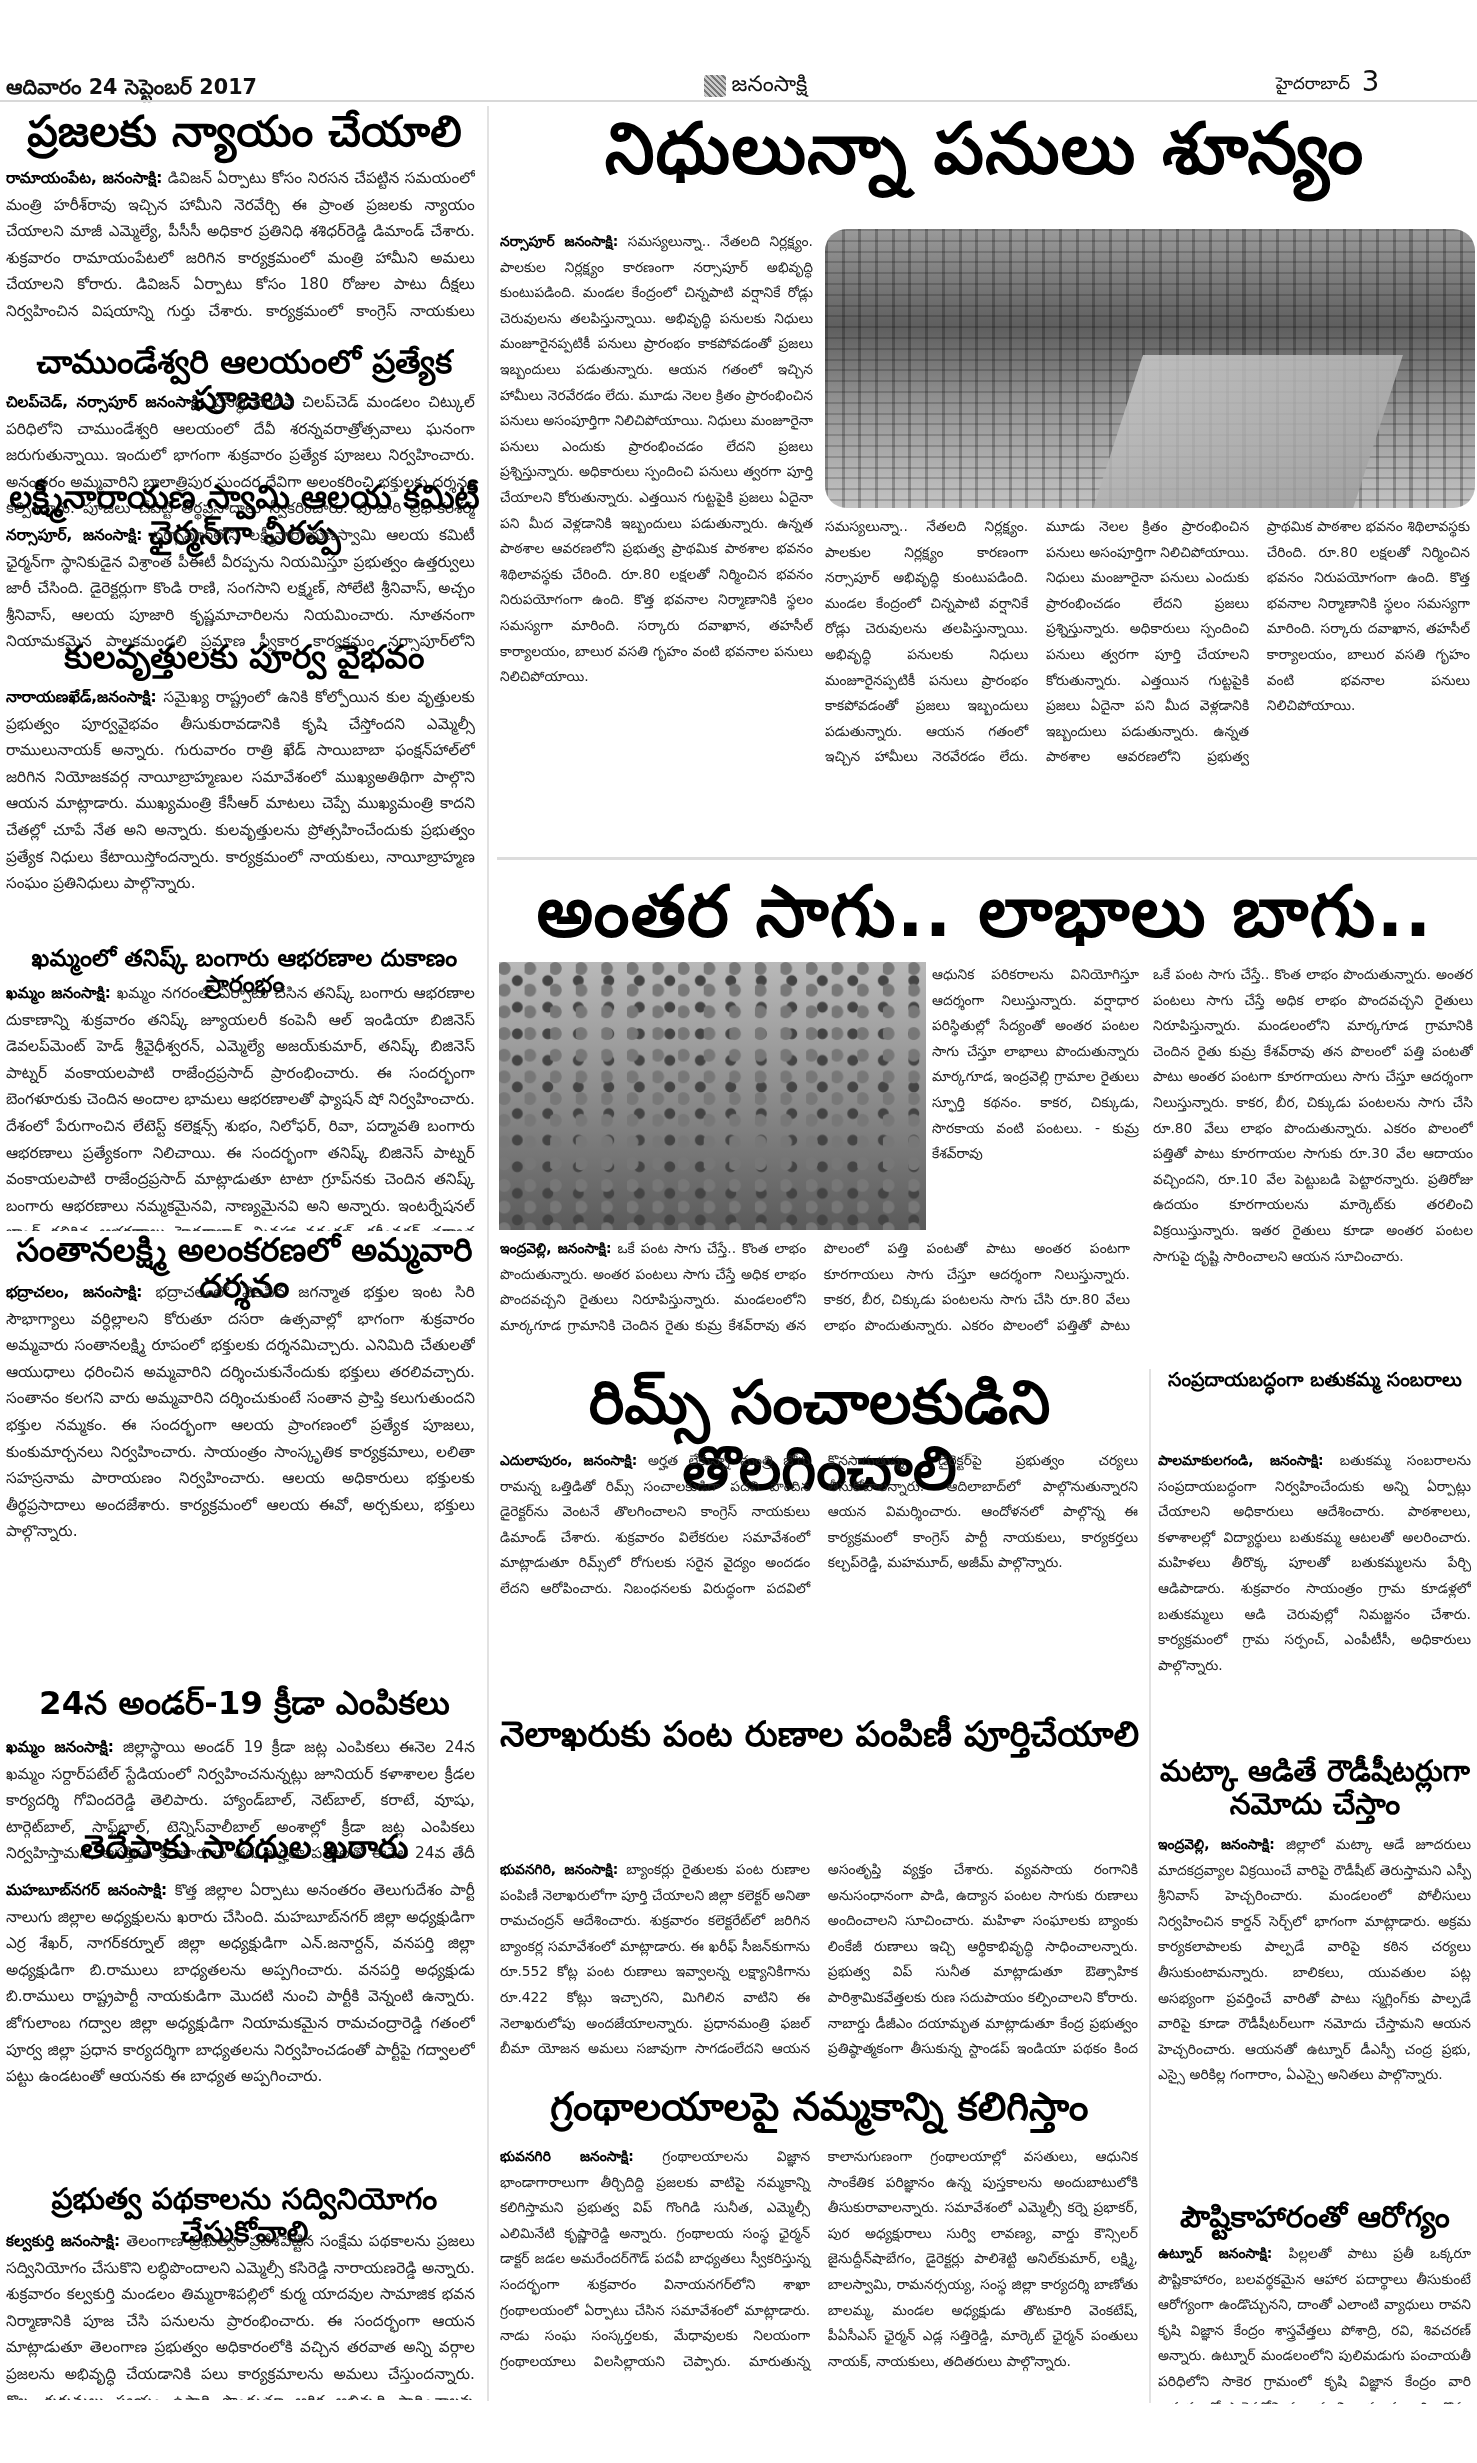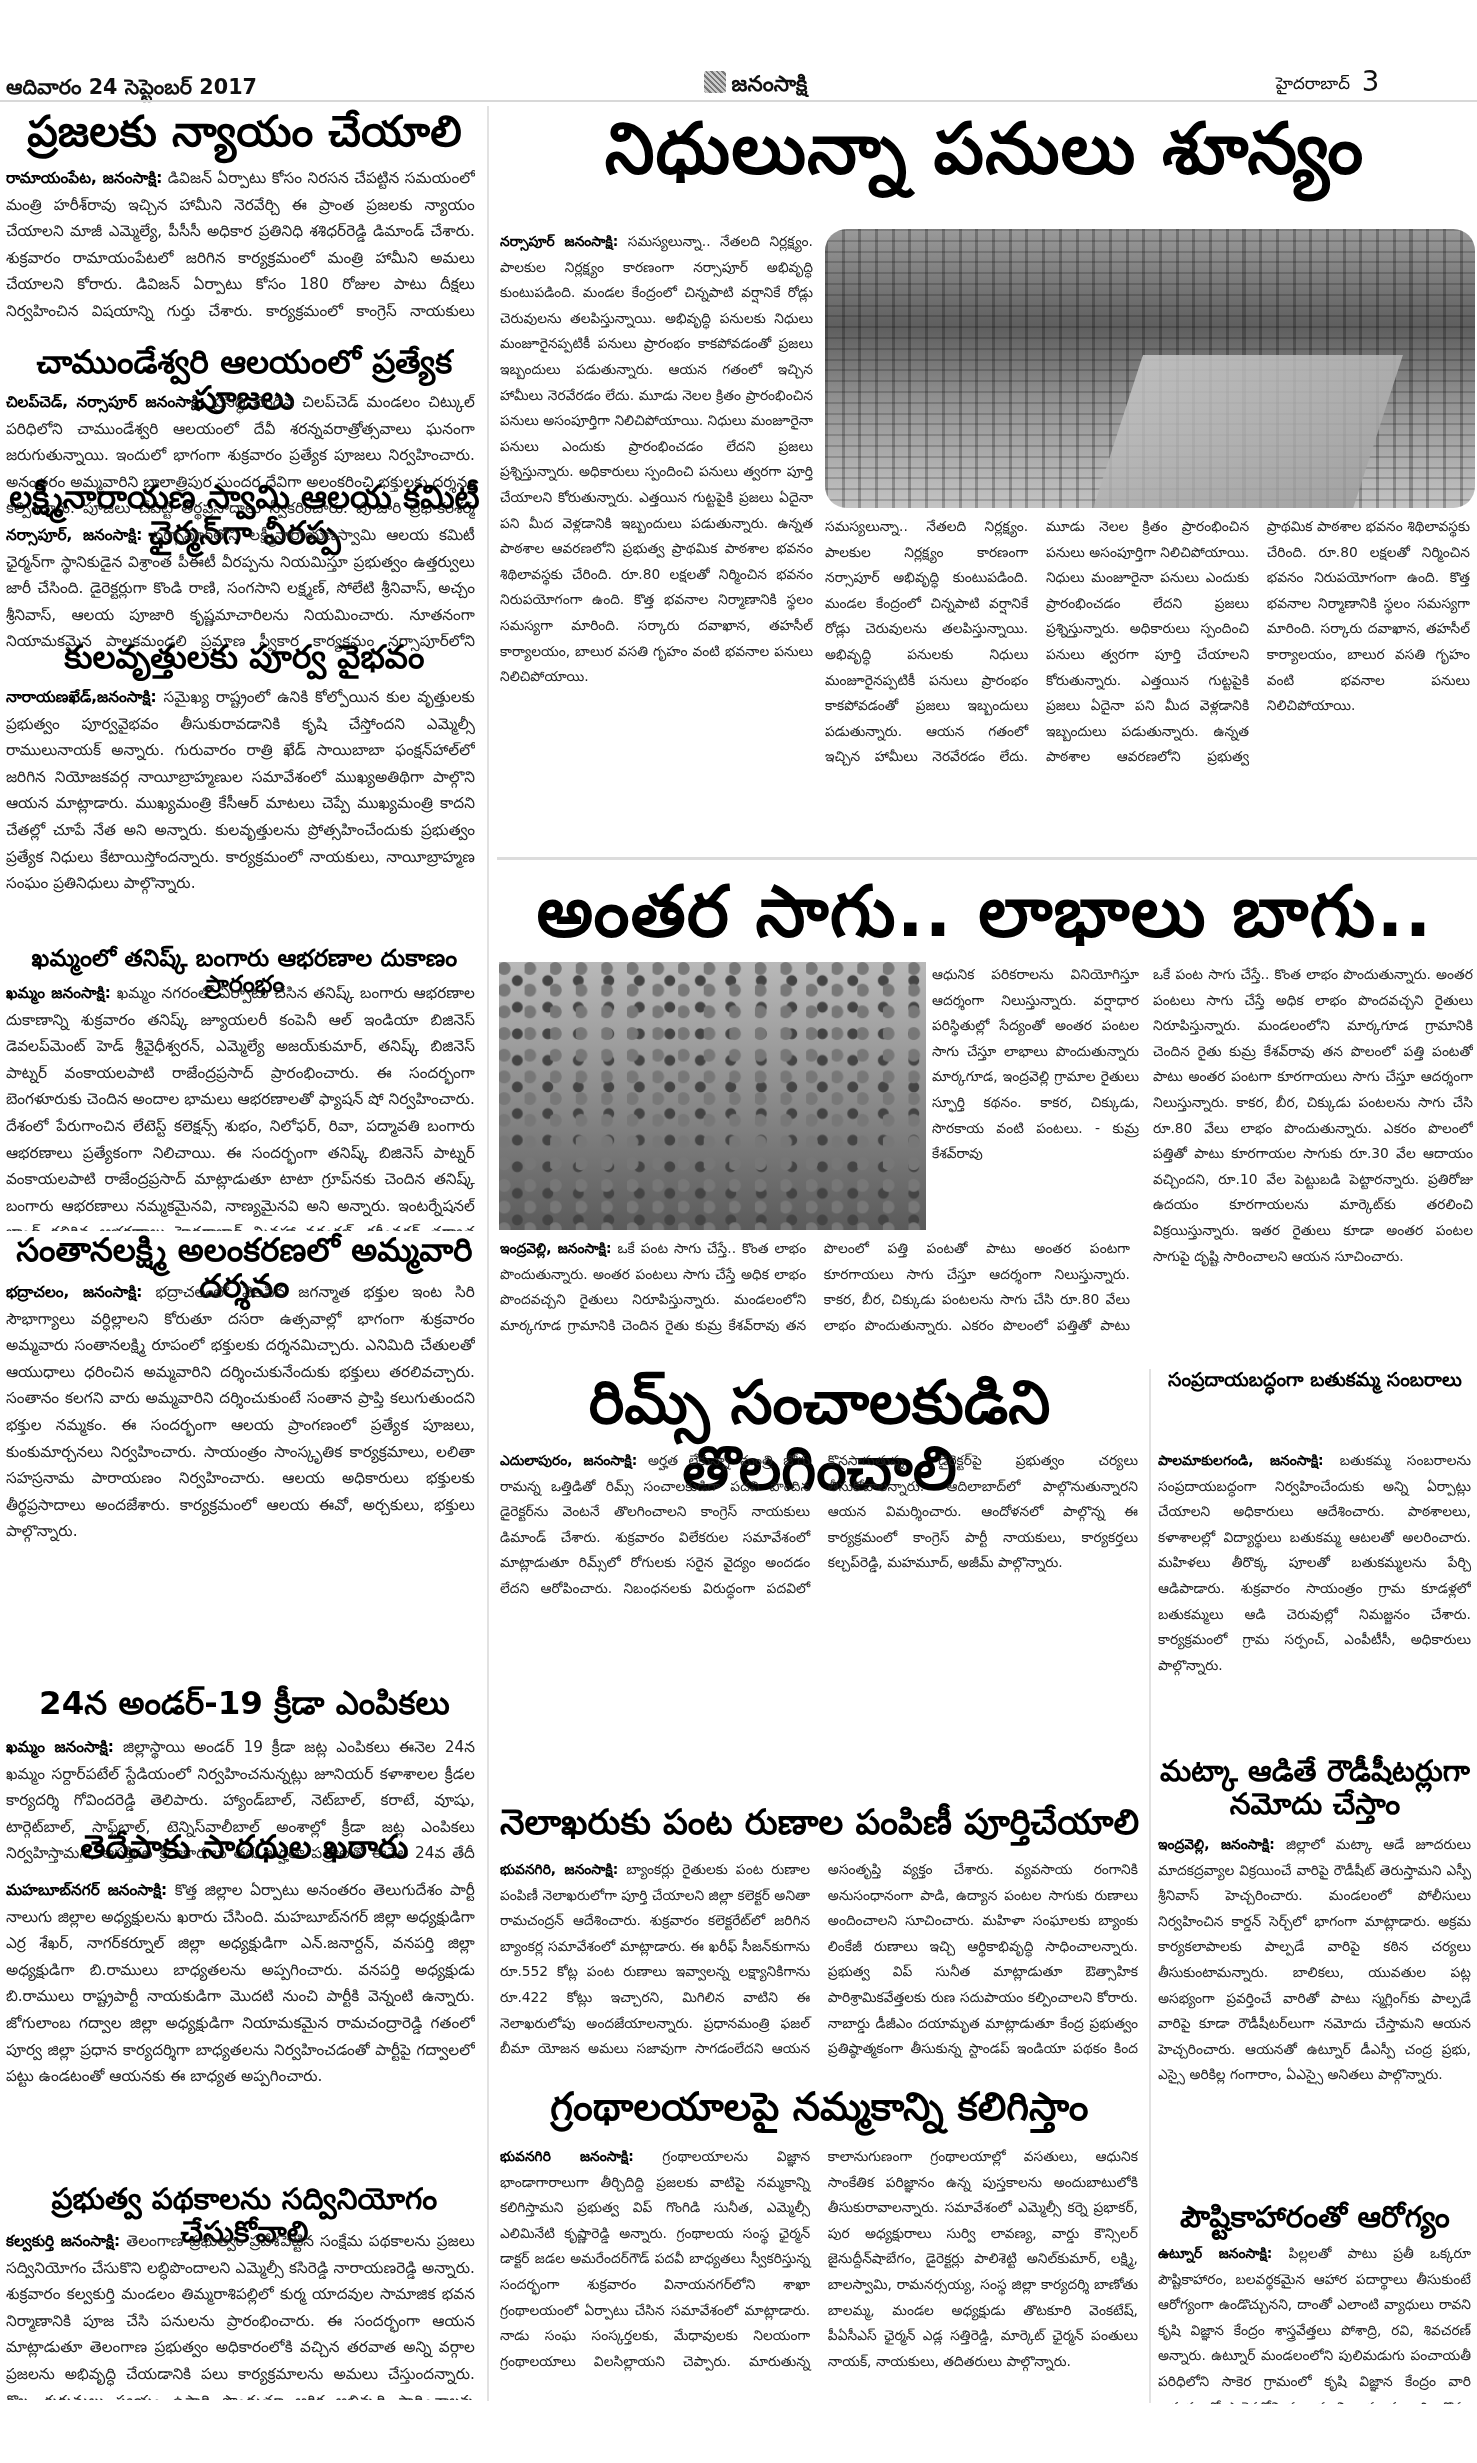--- a/index.html
+++ b/index.html
@@ -1,21 +1,21 @@
 <!DOCTYPE html>
 <html><head>
 <meta charset="utf-8">
 <style>
   html, body { margin:0; padding:0; background:#ffffff; }
   body { width:1478px; height:2464px; position:relative; overflow:hidden;
          font-family:"DejaVu Sans", sans-serif; color:#111; }
   .abs { position:absolute; }
   .masthead { left:0; top:61px; width:1391px; height:41px; }
   .dateline { position:absolute; left:5.9px; top:13.8px; font-size:20.7px; font-weight:bold; }
-  .logo { position:absolute; left:704px; top:9.9px; font-size:21.7px; font-weight:bold; display:flex; gap:5.9px; }
+  .logo { position:absolute; left:704px; top:9.9px; font-size:21.7px; font-weight:normal; display:flex; align-items:center; gap:5.9px; }
   .logo-mark { width:21.7px; height:21.7px; background:repeating-linear-gradient(45deg,#777 0 2px,#ccc 2px 3.9px); border-radius:3px; }
   .city { position:absolute; right:41px; top:11.8px; font-size:16.7px; }
   .pageno { position:absolute; right:11.8px; top:3.9px; font-size:27.6px; }
   .mast-rule { position:absolute; left:0; top:39px; width:1478px; height:2px; background:#d8d8d8; }
 
   .vrule { position:absolute; width:2px; background:#e2e2e2; }
   .hrule { position:absolute; height:3px; background:#dcdcdc; }
 
   .head { position:absolute; font-weight:bold; text-align:center; line-height:1.1; color:#000; }
   .head.xl { font-size:71px; letter-spacing:1px; }
@@ -126,21 +126,21 @@
     <span> ఒకే పంట సాగు చేస్తే.. కొంత లాభం పొందుతున్నారు. అంతర పంటలు సాగు చేస్తే అధిక లాభం పొందవచ్చని రైతులు నిరూపిస్తున్నారు. మండలంలోని మార్కగూడ గ్రామానికి చెందిన రైతు కుమ్ర కేశవ్‌రావు తన పొలంలో పత్తి పంటతో పాటు అంతర పంటగా కూరగాయలు సాగు చేస్తూ ఆదర్శంగా నిలుస్తున్నారు. కాకర, బీర, చిక్కుడు పంటలను సాగు చేసి రూ.80 వేలు లాభం పొందుతున్నారు. ఎకరం పొలంలో పత్తితో పాటు కూరగాయల సాగుకు రూ.30 వేల ఆదాయం వచ్చిందని, రూ.10 వేల పెట్టుబడి పెట్టారన్నారు. ప్రతిరోజు ఉదయం కూరగాయలను మార్కెట్‌కు తరలించి విక్రయిస్తున్నారు. ఇతర రైతులు కూడా అంతర పంటల సాగుపై దృష్టి సారించాలని ఆయన సూచించారు.</span>
   </div>
 </div>
 
 <div>
   <div class="head lg" style="left:497px; top:1369px; width:645px; font-size:60px;">రిమ్స్ సంచాలకుడిని తొలగించాలి</div>
   <div class="body narrow" style="left:500px; top:1448px; width:638px; height:335px; column-count:2; column-gap:17.7px;">
     <span class="lead">ఎదులాపురం, జనంసాక్షి:</span><span> అర్హత లేకున్నా మంత్రి జోగు రామన్న ఒత్తిడితో రిమ్స్ సంచాలకుడిగా పదవి పొందిన డైరెక్టర్‌ను వెంటనే తొలగించాలని కాంగ్రెస్ నాయకులు డిమాండ్ చేశారు. శుక్రవారం విలేకరుల సమావేశంలో మాట్లాడుతూ రిమ్స్‌లో రోగులకు సరైన వైద్యం అందడం లేదని ఆరోపించారు. నిబంధనలకు విరుద్ధంగా పదవిలో కొనసాగుతున్న డైరెక్టర్‌పై ప్రభుత్వం చర్యలు తీసుకోవాలన్నారు. ఆదిలాబాద్‌లో పాల్గొనుతున్నారని ఆయన విమర్శించారు. ఆందోళనలో పాల్గొన్న ఈ కార్యక్రమంలో కాంగ్రెస్ పార్టీ నాయకులు, కార్యకర్తలు కల్చప్‌రెడ్డి, మహమూద్, అజీమ్ పాల్గొన్నారు.</span>
   </div>
 
-  <div class="head lg" style="left:497px; top:1803px; width:645px; font-size:35px;">నెలాఖరుకు పంట రుణాల పంపిణీ పూర్తిచేయాలి</div>
+  <div class="head lg" style="left:497px; top:1715px; width:645px; font-size:35px;">నెలాఖరుకు పంట రుణాల పంపిణీ పూర్తిచేయాలి</div>
   <div class="body narrow" style="left:500px; top:1857px; width:638px; height:227px; column-count:2; column-gap:17.7px;">
     <span class="lead">భువనగిరి, జనంసాక్షి:</span><span> బ్యాంకర్లు రైతులకు పంట రుణాల పంపిణీ నెలాఖరులోగా పూర్తి చేయాలని జిల్లా కలెక్టర్ అనితా రామచంద్రన్ ఆదేశించారు. శుక్రవారం కలెక్టరేట్‌లో జరిగిన బ్యాంకర్ల సమావేశంలో మాట్లాడారు. ఈ ఖరీఫ్ సీజన్‌కుగాను రూ.552 కోట్ల పంట రుణాలు ఇవ్వాలన్న లక్ష్యానికిగాను రూ.422 కోట్లు ఇచ్చారని, మిగిలిన వాటిని ఈ నెలాఖరులోపు అందజేయాలన్నారు. ప్రధానమంత్రి ఫజల్ బీమా యోజన అమలు సజావుగా సాగడంలేదని ఆయన అసంతృప్తి వ్యక్తం చేశారు. వ్యవసాయ రంగానికి అనుసంధానంగా పాడి, ఉద్యాన పంటల సాగుకు రుణాలు అందించాలని సూచించారు. మహిళా సంఘాలకు బ్యాంకు లింకేజీ రుణాలు ఇచ్చి ఆర్థికాభివృద్ధి సాధించాలన్నారు. ప్రభుత్వ విప్ సునీత మాట్లాడుతూ ఔత్సాహిక పారిశ్రామికవేత్తలకు రుణ సదుపాయం కల్పించాలని కోరారు. నాబార్డు డీజీఎం దయామృత మాట్లాడుతూ కేంద్ర ప్రభుత్వం ప్రతిష్ఠాత్మకంగా తీసుకున్న స్టాండప్ ఇండియా పథకం కింద ప్రతి బ్యాంకు శాఖ ఒక్కరికైనా రుణసౌకర్యం కల్పించాలన్నారు.</span>
   </div>
 
   <div class="head lg" style="left:497px; top:2086px; width:645px; font-size:39px;">గ్రంథాలయాలపై నమ్మకాన్ని కలిగిస్తాం</div>
   <div class="body narrow" style="left:500px; top:2144px; width:638px; height:256px; column-count:2; column-gap:17.7px;">
     <span class="lead">భువనగిరి జనంసాక్షి:</span><span> గ్రంథాలయాలను విజ్ఞాన భాండాగారాలుగా తీర్చిదిద్ది ప్రజలకు వాటిపై నమ్మకాన్ని కలిగిస్తామని ప్రభుత్వ విప్ గొంగిడి సునీత, ఎమ్మెల్సీ ఎలిమినేటి కృష్ణారెడ్డి అన్నారు. గ్రంథాలయ సంస్థ ఛైర్మన్ డాక్టర్ జడల అమరేందర్‌గౌడ్ పదవీ బాధ్యతలు స్వీకరిస్తున్న సందర్భంగా శుక్రవారం వినాయనగర్‌లోని శాఖా గ్రంథాలయంలో ఏర్పాటు చేసిన సమావేశంలో మాట్లాడారు. నాడు సంఘ సంస్కర్తలకు, మేధావులకు నిలయంగా గ్రంథాలయాలు విలసిల్లాయని చెప్పారు. మారుతున్న కాలానుగుణంగా గ్రంథాలయాల్లో వసతులు, ఆధునిక సాంకేతిక పరిజ్ఞానం ఉన్న పుస్తకాలను అందుబాటులోకి తీసుకురావాలన్నారు. సమావేశంలో ఎమ్మెల్సీ కర్నె ప్రభాకర్, పుర అధ్యక్షురాలు సుర్వి లావణ్య, వార్డు కౌన్సిలర్ జైనుద్దీన్‌షాబేగం, డైరెక్టర్లు పాలిశెట్టి అనిల్‌కుమార్, లక్ష్మి, బాలస్వామి, రామనర్సయ్య, సంస్థ జిల్లా కార్యదర్శి బాణోతు బాలమ్మ, మండల అధ్యక్షుడు తొటకూరి వెంకటేష్, పీఏసీఎస్ ఛైర్మన్ ఎడ్ల సత్తిరెడ్డి, మార్కెట్ ఛైర్మన్ పంతులు నాయక్, నాయకులు, తదితరులు పాల్గొన్నారు.</span>
   </div>
 </div>
 

